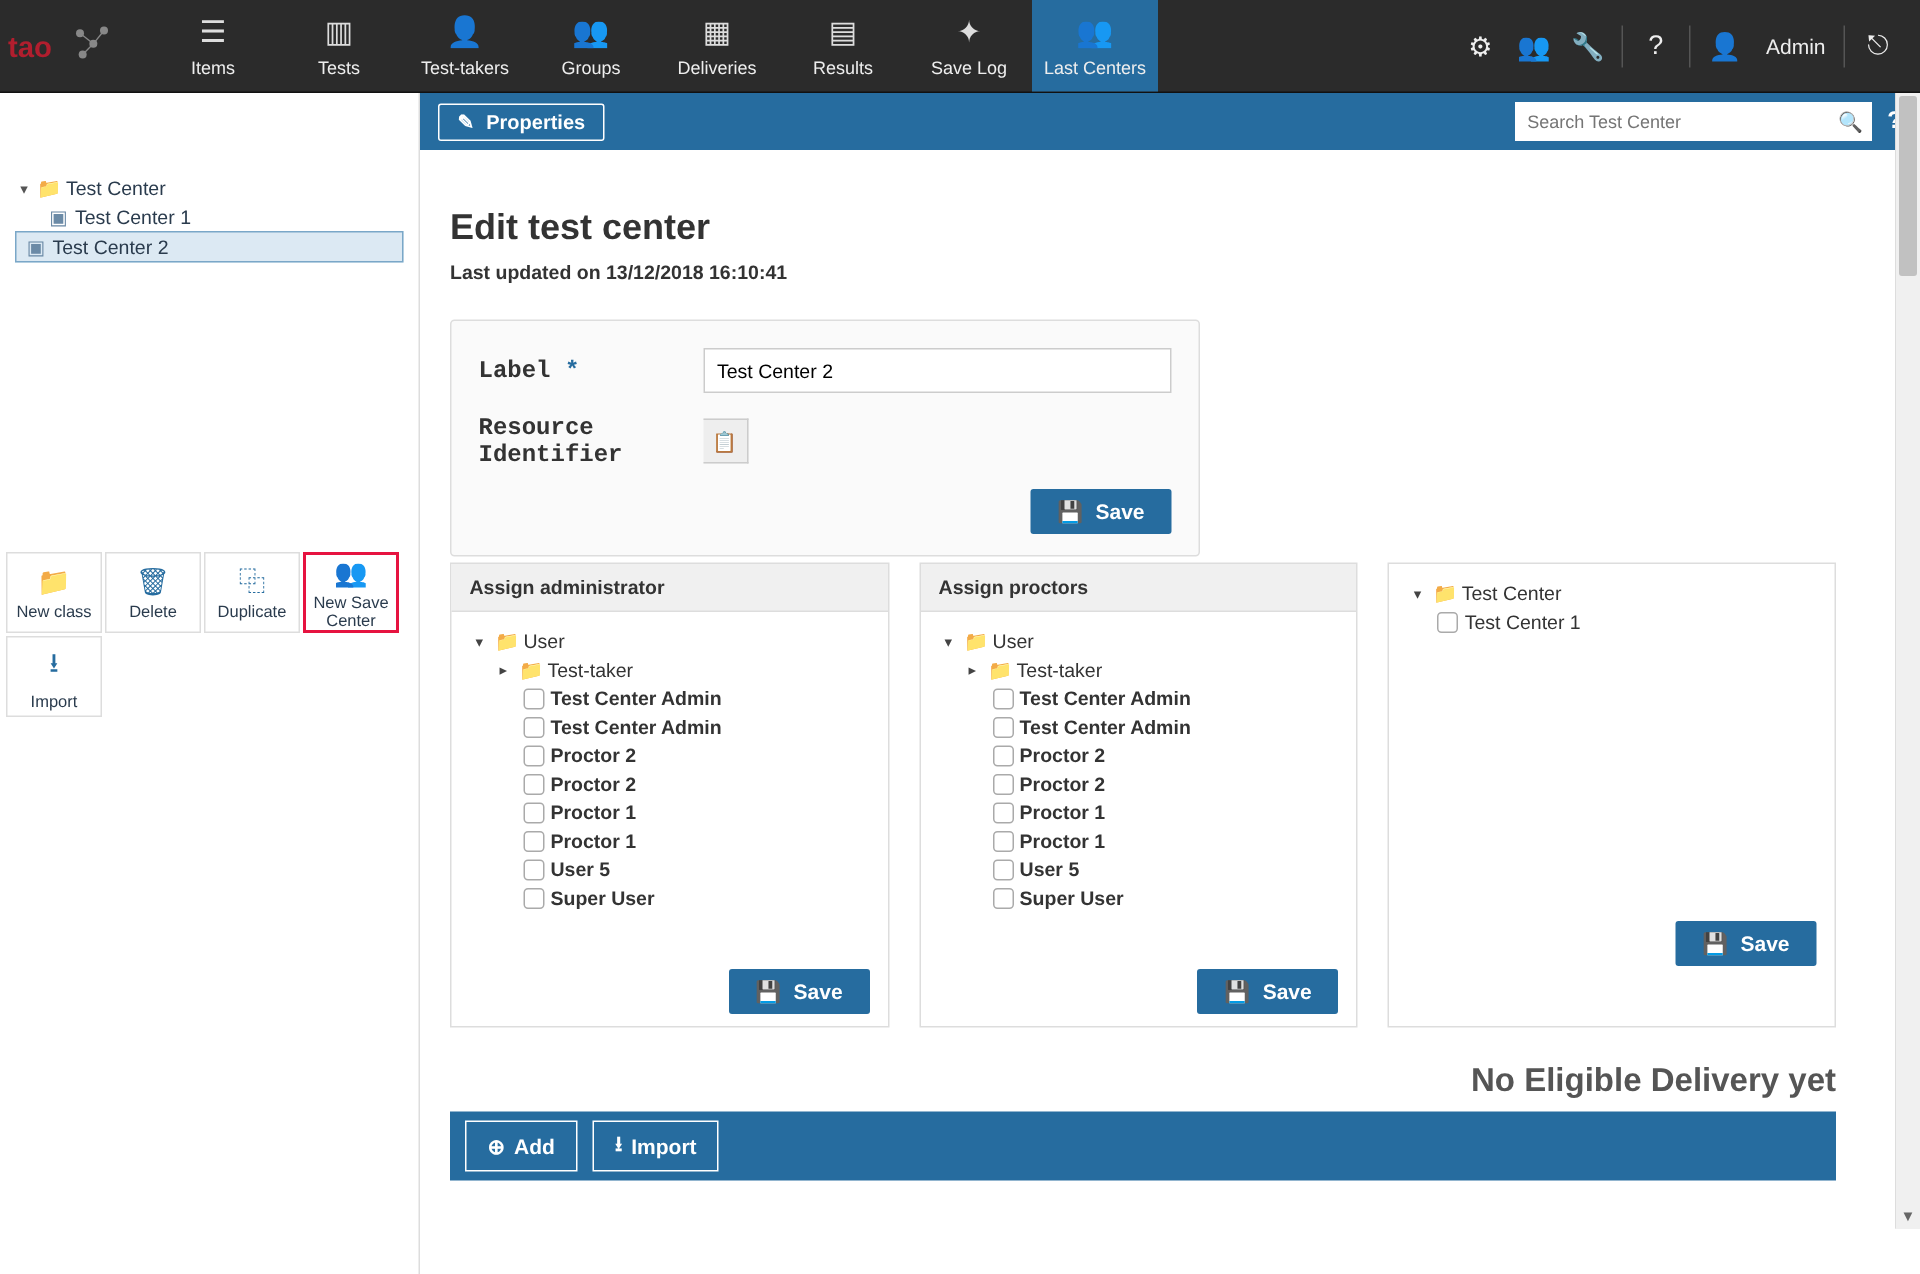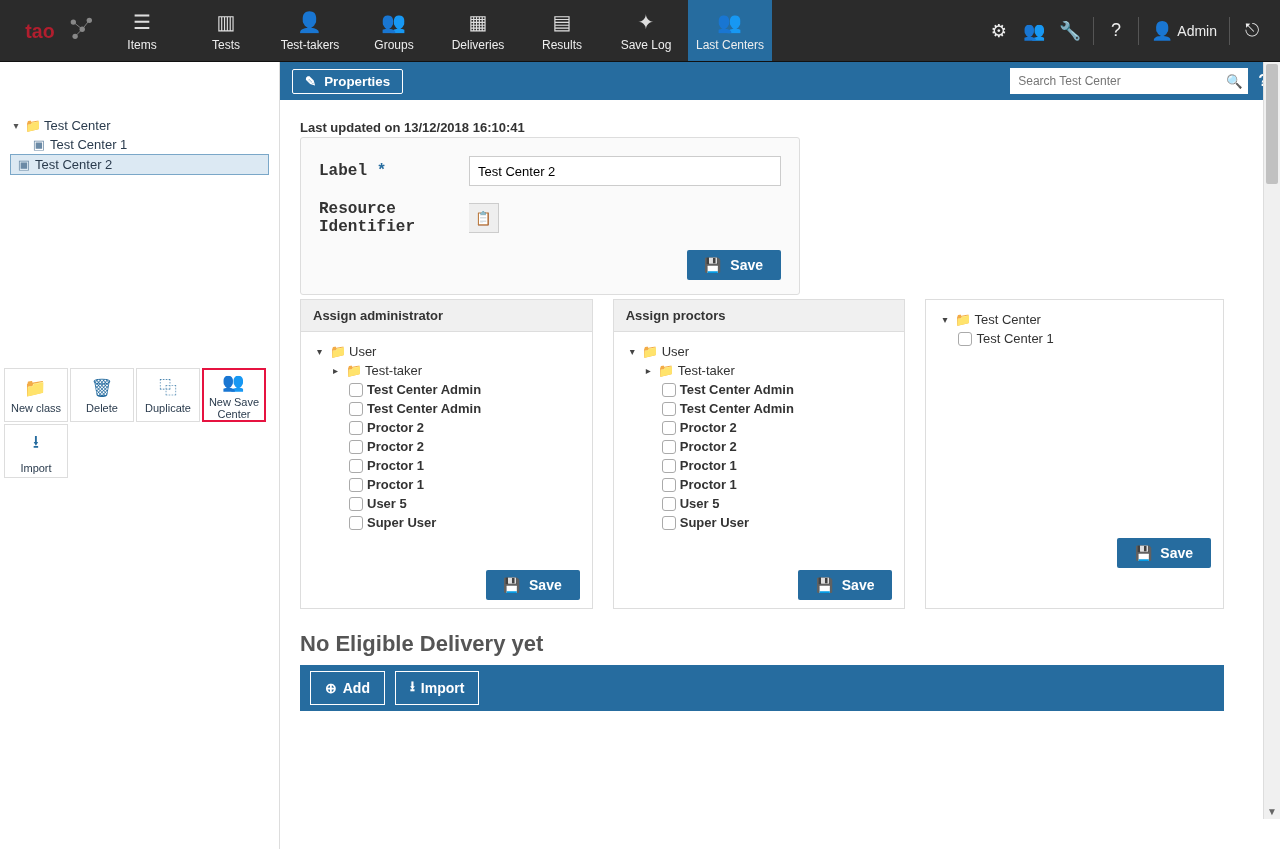--- a/index.html
+++ b/index.html
@@ -1,29 +1,29 @@
 <!DOCTYPE html>
 <html><head>
 <meta charset="utf-8">
 <style>
 * { box-sizing: border-box; margin: 0; padding: 0; }
 body { font-family: Arial, Helvetica, sans-serif; font-size: 13px; color: #333; background: #fff; }
 
 
 .topnav { background: #2b2b2b; height: 62px; display: flex; align-items: center; border-bottom: 1px solid #111; }
-.logo { width: 100px; display: flex; align-items: center; justify-content: flex-end; }
+.logo { width: 100px; display: flex; align-items: center; justify-content: flex-start; }
 .logo svg { height: 36px; }
 .nav-items { display: flex; height: 100%; }
 .nav-item { width: 84px; display: flex; flex-direction: column; align-items: center; justify-content: center; color: #eee; font-size: 12px; cursor: pointer; }
 .nav-item.active { background: #266c9f; }
 .nav-item-icon { font-size: 20px; margin-bottom: 4px; color: #ddd; }
 .nav-right { margin-left: auto; display: flex; align-items: center; height: 100%; padding-right: 10px; }
 .nav-right-icon { width: 36px; height: 36px; display: flex; align-items: center; justify-content: center; color: #eee; font-size: 18px; cursor: pointer; }
 .nav-sep { width: 1px; height: 28px; background: #555; margin: 0 4px; }
-.admin-label { color: #eee; font-size: 14px; margin-left: 4px; }
+.admin-label { color: #eee; font-size: 14px; margin-left: 16px; }
 
 
 .action-bar { background: #266c9f; height: 38px; display: flex; align-items: center; padding: 0 12px; margin-left: 280px; }
 .action-bar-wrap { display:flex; }
 .properties-btn { border: 1px solid #fff; color: #fff; background: transparent; padding: 4px 12px; border-radius: 2px; display: flex; align-items: center; font-weight: bold; cursor: pointer; }
 .properties-btn .icon { margin-right: 8px; }
 .search-box { margin-left: auto; display: flex; align-items: center; }
 .search-input { width: 210px; height: 26px; border: none; padding: 0 8px; font-size: 12px; color: #888; background: #fff; }
 .search-icon { width: 28px; height: 26px; background: #fff; display: flex; align-items: center; justify-content: center; color: #777; cursor: pointer; border: none; }
 .help-q { color: #fff; font-size: 16px; font-weight: bold; margin-left: 10px; cursor: pointer; }
@@ -40,21 +40,21 @@
 .folder-icon { color: #e6a843; }
 .item-icon { color: #6b8aa6; }
 
 .sidebar-actions { display: flex; flex-wrap: wrap; padding: 4px; position: absolute; top: 264px; gap: 2px; }
 .side-action { width: 64px; height: 54px; border: 1px solid #ddd; display: flex; flex-direction: column; align-items: center; justify-content: center; font-size: 11px; color: #2a3b4d; cursor: pointer; background:#fff; text-align:center; }
 .side-action .ic { font-size: 18px; color: #266c9f; margin-bottom: 3px; }
 .side-action.highlighted { border: 2px solid #e61340; }
 
 .main { flex: 1; padding: 20px 56px 20px 20px; height: 757px; overflow:hidden; }
 .page-title { font-size: 24px; color: #333; font-weight: bold; margin-bottom: 8px; margin-top: 18px; }
-.last-updated { font-size: 13px; color: #333; margin-bottom: 2px; font-weight: bold; }
+.last-updated { font-size: 13px; color: #333; margin-bottom: 24px; font-weight: bold; }
 
 .form-box { border: 1px solid #ddd; border-radius: 3px; padding: 18px 18px 14px 18px; background: #fafafa; width: 500px; }
 .form-row { display: flex; align-items: center; margin-bottom: 14px; }
 .form-label { width: 150px; font-size: 16px; color: #333; font-weight: bold; font-family: Liberation Mono, monospace; }
 .req { color: #266c9f; }
 .form-input { flex: 1; height: 30px; border: 1px solid #ccc; padding: 0 8px; font-size: 13px; }
 .form-input.readonly { background: #eee; color: #888; }
 .clip-btn { width: 30px; height: 30px; border: 1px solid #ccc; border-left: none; background: #eee; display: flex; align-items: center; justify-content: center; cursor: pointer; }
 .save-row { display: flex; justify-content: flex-end; margin-top: 8px; }
 .btn-primary { background: #266c9f; color: #fff; border: none; padding: 7px 18px; font-size: 14px; border-radius: 2px; display: flex; align-items: center; cursor: pointer; font-weight: bold; }
@@ -66,21 +66,21 @@
 .panel-head { background: #f0f0f0; border-bottom: 1px solid #ddd; padding: 8px 12px; font-size: 13px; color: #333; font-weight: bold; }
 .panel-body { padding: 10px 12px 6px 12px; min-height: 230px; }
 .panel-foot { padding: 8px 12px; display: flex; justify-content: flex-end; }
 .ptree-row { display: flex; align-items: center; padding: 2px 0; font-size: 13px; }
 .ptree-row .toggle { width: 10px; font-size: 10px; color: #444; }
 .ptree-row .chk { width: 14px; height: 14px; border: 1px solid #aaa; border-radius: 3px; margin-right: 4px; cursor: pointer; display: inline-block; background:#fff; }
 .ptree-indent-0 { padding-left: 4px; }
 .ptree-indent-1 { padding-left: 20px; }
 .ptree-indent-2 { padding-left: 36px; font-weight: bold; }
 
-.no-eligible { font-size: 22px; color: #555; margin-top: 22px; font-weight:bold; }
+.no-eligible { font-size: 22px; color: #555; margin-top: 22px; font-weight:bold;text-align:right; }
 .eligible-bar { background: #266c9f; margin-top: 8px; padding: 6px 10px; display: flex; gap: 10px; }
 .eligible-btn { border: 1px solid #fff; background: transparent; color: #fff; padding: 4px 14px; font-size: 14px; display: flex; align-items: center; cursor: pointer; font-weight:bold; }
 .eligible-btn .ic { margin-right: 6px; }
 
 .vscroll { position:fixed; right:0; top:62px; bottom:30px; width:17px; background:#f0f0f0; border-left:1px solid #ddd;}
 .vscroll .thumb { position:absolute; left:2px; right:2px; top:2px; height:120px; background:#c1c1c1; border-radius:2px;}
 .vscroll .arrow { position:absolute; left:0; right:0; height:16px; display:flex; align-items:center; justify-content:center; font-size:10px; color:#666;}
 .vscroll .arrow.up{top:0}
 .vscroll .arrow.down{bottom:0}
 </style>
@@ -201,20 +201,21 @@
           <span>New Save Center</span>
         </div>
       <div class="side-action">
           <span class="ic">⭳</span>
           <span>Import</span>
         </div>
     </div>
   </div>
 
   <div class="main">
+    <div class="page-title">Edit test center</div>
     <div class="last-updated">Last updated on 13/12/2018 16:10:41</div>
 
     <div class="form-box">
       <div class="form-row">
         <div class="form-label"><span>Label</span> <span class="req">*</span></div>
         <input class="form-input" value="Test Center 2" style="">
       </div>
       <div class="form-row">
         <div class="form-label">Resource Identifier</div>
         <button class="clip-btn">

